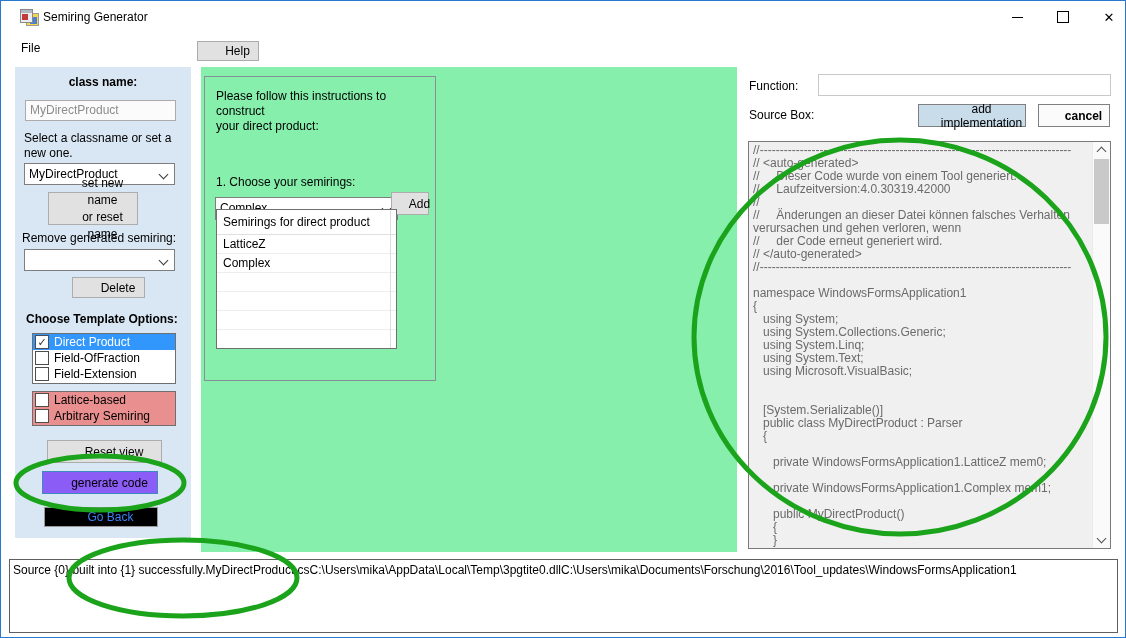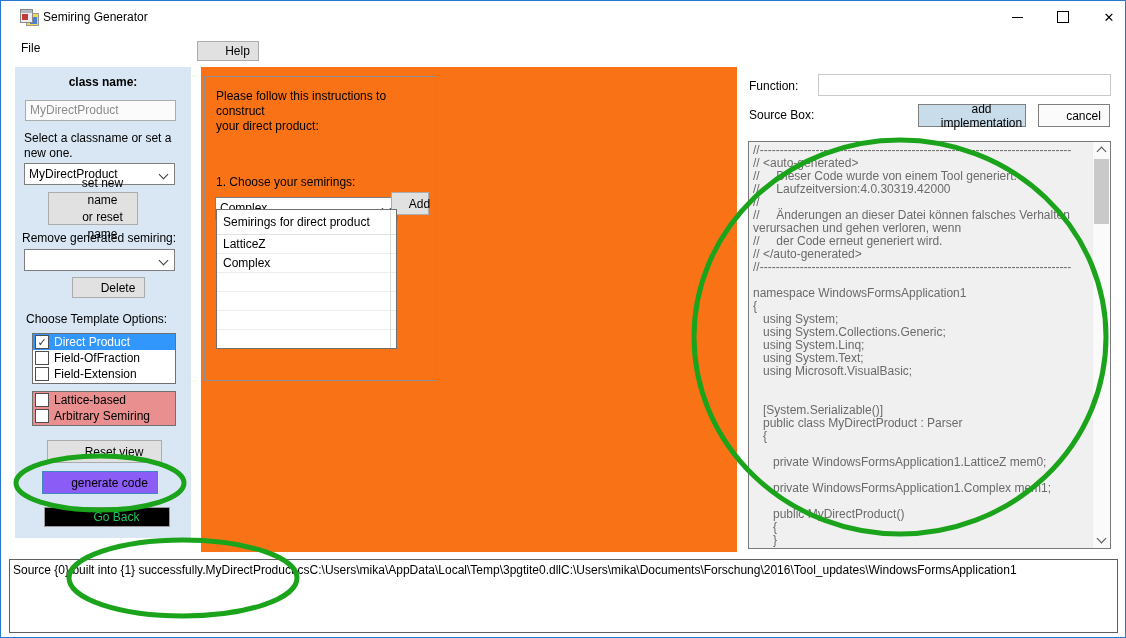--- a/index.html
+++ b/index.html
@@ -39,48 +39,48 @@
   #class-name-label{left:0;top:8px;width:100%;text-align:center;font-weight:bold;}
   #class-name-box{left:10px;top:33px;width:151px;height:21px;background:#fbfbfb;border:1px solid #ababab;color:#8c8c8c;line-height:19px;padding-left:4px;}
   #select-hint{left:9px;top:64px;white-space:pre-line;line-height:15px;}
   .combo{background:#fff;border:1px solid #7e7e7e;height:22px;line-height:20px;padding-left:4px;}
   .combo .chev{position:absolute;right:7px;top:7px;width:6px;height:6px;border-right:1px solid #3a3a3a;border-bottom:1px solid #3a3a3a;transform:rotate(45deg);}
   #classname-combo{left:9px;top:96px;width:151px;}
   #set-name-button{left:33px;top:125px;width:90px;height:33px;white-space:pre-line;line-height:17px;}
   #remove-label{left:7px;top:164px;}
   #remove-combo{left:9px;top:182px;width:151px;}
   #delete-button{left:57px;top:210px;width:73px;height:21px;}
-  #template-options-label{left:11px;top:245px;font-weight:normal;}
+  #template-options-label{left:11px;top:245px;font-weight:bold;}
   .checklist{border:1px solid #6f6f6f;background:#fff;left:17px;width:144px;}
   #template-options{top:266px;height:51px;}
   #semiring-options{top:324px;height:35px;background:#e98f8f;}
   .cl-row{display:flex;align-items:center;height:16px;padding-left:2px;white-space:nowrap;overflow:hidden;}
   .cl-row.selected{background:#3297fd;color:#fff;}
   .cb{width:12px;height:12px;background:#fff;border:1px solid #4d4d4d;margin-right:5px;flex:none;
       display:flex;align-items:center;justify-content:center;font-size:11px;color:#2e2e2e;line-height:11px;}
   #reset-view-button{left:32px;top:373px;width:115px;height:23px;}
   #generate-code-button{left:27px;top:404px;width:116px;height:23px;background:#8b5cf6;border:1px solid #3d8ac0;}
-  #go-back-button{left:29px;top:440px;width:126px;height:20px;background:#000;color:#22c55e;border:1px solid #9a9a9a;}
-  
-  #wizard-panel{left:200px;top:66px;width:536px;height:485px;background:#f97316;}
+  #go-back-button{left:29px;top:440px;width:114px;height:20px;background:#000;color:#3b82f6;border:1px solid #9a9a9a;}
+  
+  #wizard-panel{left:200px;top:66px;width:536px;height:485px;background:#86efac;}
   #wizard-inner{left:3px;top:9px;width:232px;height:305px;border:1px solid #898f96;}
   #wizard-instructions{left:11px;top:12px;width:215px;white-space:pre-line;line-height:15px;}
   #step1-label{left:11px;top:98px;}
   #semiring-combo{left:10px;top:120px;width:183px;height:23px;}
   #add-button{left:186px;top:115px;width:38px;height:23px;}
   #dp-list{left:11px;top:132px;width:181px;height:140px;background:#fff;border:1px solid #6f6f6f;overflow:hidden;}
   #dp-col-line{right:5px;top:0;bottom:0;width:1px;background:#dcdcdc;}
   #dp-list-header{height:24px;line-height:24px;padding-left:6px;border-bottom:1px solid #e0e0e0;white-space:nowrap;}
   .dp-row{height:18px;line-height:18px;padding-left:6px;border-bottom:1px solid #ededed;white-space:nowrap;}
   
   #function-label{left:748px;top:78px;}
   #function-input{left:817px;top:73px;width:293px;height:22px;background:#fff;border:1px solid #c9c9c9;line-height:20px;padding-left:4px;}
   #source-box-label{left:748px;top:107px;}
   #add-impl-button{left:917px;top:103px;width:108px;height:23px;background:#c9dcea;border:1px solid #7f7f7f;}
-  #cancel-button{left:1037px;top:103px;width:72px;height:23px;background:#fbfbfb;border:1px solid #7f7f7f;}
+  #cancel-button{left:1037px;top:103px;width:72px;height:23px;background:#fbfbfb;border:1px solid #7f7f7f;font-weight:bold;}
   #source-box{left:747px;top:140px;width:363px;height:408px;background:#f0f0f0;border:1px solid #7a7a7a;overflow:hidden;}
   #source-code-text{position:absolute;left:4px;top:2px;right:20px;margin:0;
     font-family:"Liberation Sans",sans-serif;font-size:12px;line-height:13px;color:#6a6a6a;white-space:pre;}
   #source-scrollbar{position:absolute;right:0;top:0;bottom:0;width:17px;background:#fafafa;border-left:1px solid #ececec;}
   .scroll-arrow{position:absolute;left:5px;width:6px;height:6px;border-left:1px solid #505050;border-top:1px solid #505050;}
   #scroll-up{top:6px;transform:rotate(45deg);}
   #scroll-down{bottom:6px;transform:rotate(225deg);}
   #scroll-thumb{position:absolute;left:1px;top:17px;width:15px;height:65px;background:#c9c9c9;}
   
   #status-box{left:8px;top:558px;width:1109px;height:74px;background:#fff;border:1px solid #5f5f5f;}

